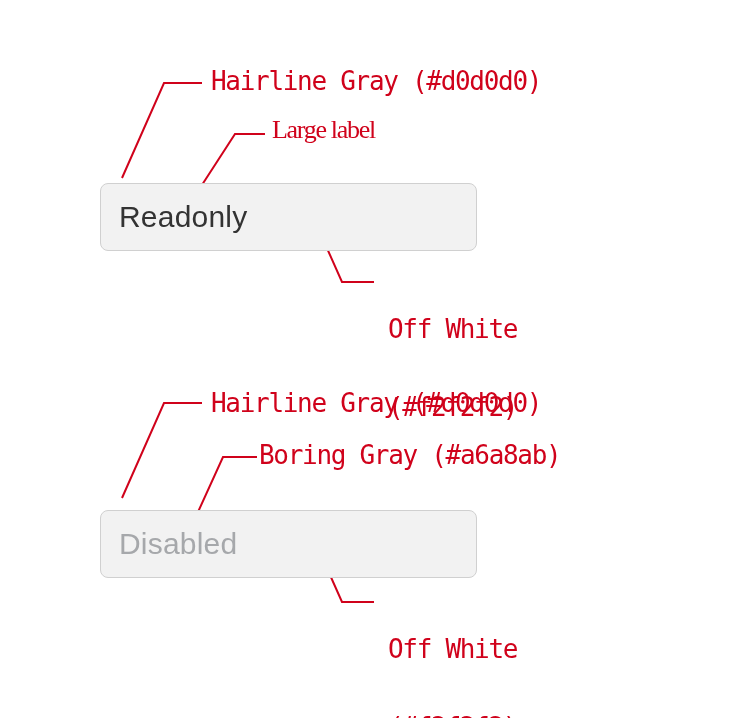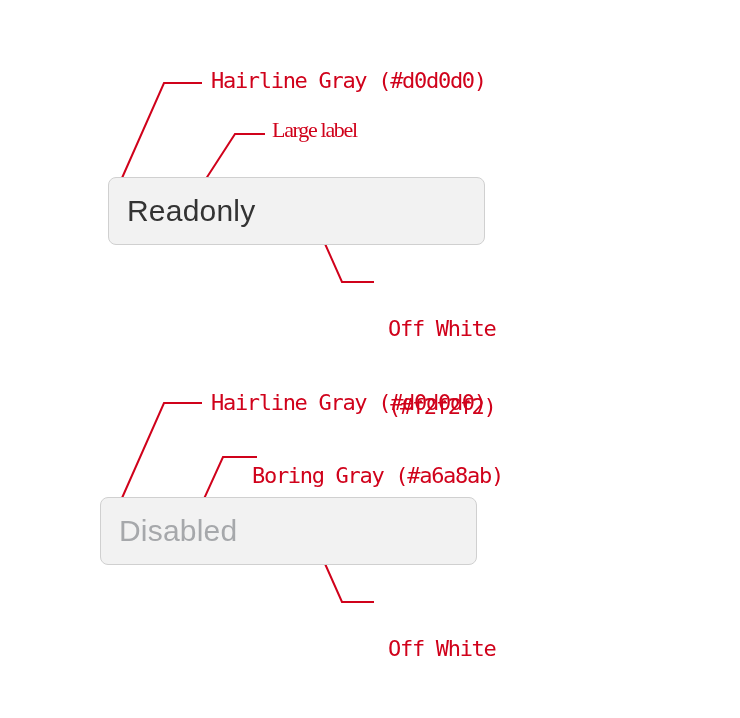--- a/index.html
+++ b/index.html
@@ -20,21 +20,21 @@
   #connector-overlay polyline {
     fill: none;
     stroke: var(--red, #d0021b);
     stroke-width: 2;
     stroke-linecap: butt;
     stroke-linejoin: miter;
   }
   .annotation {
     position: absolute;
     font-family: "DejaVu Sans Mono", monospace;
-    font-size: 22px;
+    font-size: 26px;
     letter-spacing: -1.3px;
     line-height: 26px;
     color: var(--red, #d0021b);
     white-space: pre;
   }
   .annotation span { display: block; }
   .field {
     position: absolute;
     left: 100px;
     width: 377px;
@@ -42,28 +42,28 @@
     box-sizing: border-box;
     background: var(--offwhite, #f2f2f2);
     border: 1.5px solid var(--hairline, #d0d0d0);
     border-radius: 8px;
     display: flex;
     align-items: center;
     padding-left: 18px;
     font-size: 30px;
     letter-spacing: 0.2px;
   }
-  .field-readonly { top: 177px; color: var(--valuetext, #333333); margin-left: 8px; }
-  .field-disabled { top: 497px; color: var(--boring, #a6a8ab); }
+  .field-readonly { top: 183px; color: var(--valuetext, #333333); }
+  .field-disabled { top: 510px; color: var(--boring, #a6a8ab); }
 
   #ann-hairline-1 { left: 211px; top: 68px;  }
   #ann-large-label { left: 272px; top: 117px; font-family: Liberation Serif, serif; }
   #ann-offwhite-1 { left: 388px; top: 264px; }
   #ann-hairline-2 { left: 211px; top: 390px; }
-  #ann-boring-gray { left: 252px; top: 442px; margin-top: 21px; }
+  #ann-boring-gray { left: 259px; top: 442px; }
   #ann-offwhite-2 { left: 388px; top: 584px; }
 </style>
 </head>
 <body>
 
 <svg id="connector-overlay" viewBox="0 0 740 718" xmlns="http://www.w3.org/2000/svg">
   <polyline points="202,83 164,83 122,178"></polyline>
   <polyline points="265,134 235,134 200,188"></polyline>
   <polyline points="318,228 342,282 374,282"></polyline>
   <polyline points="202,403 164,403 122,498"></polyline>

